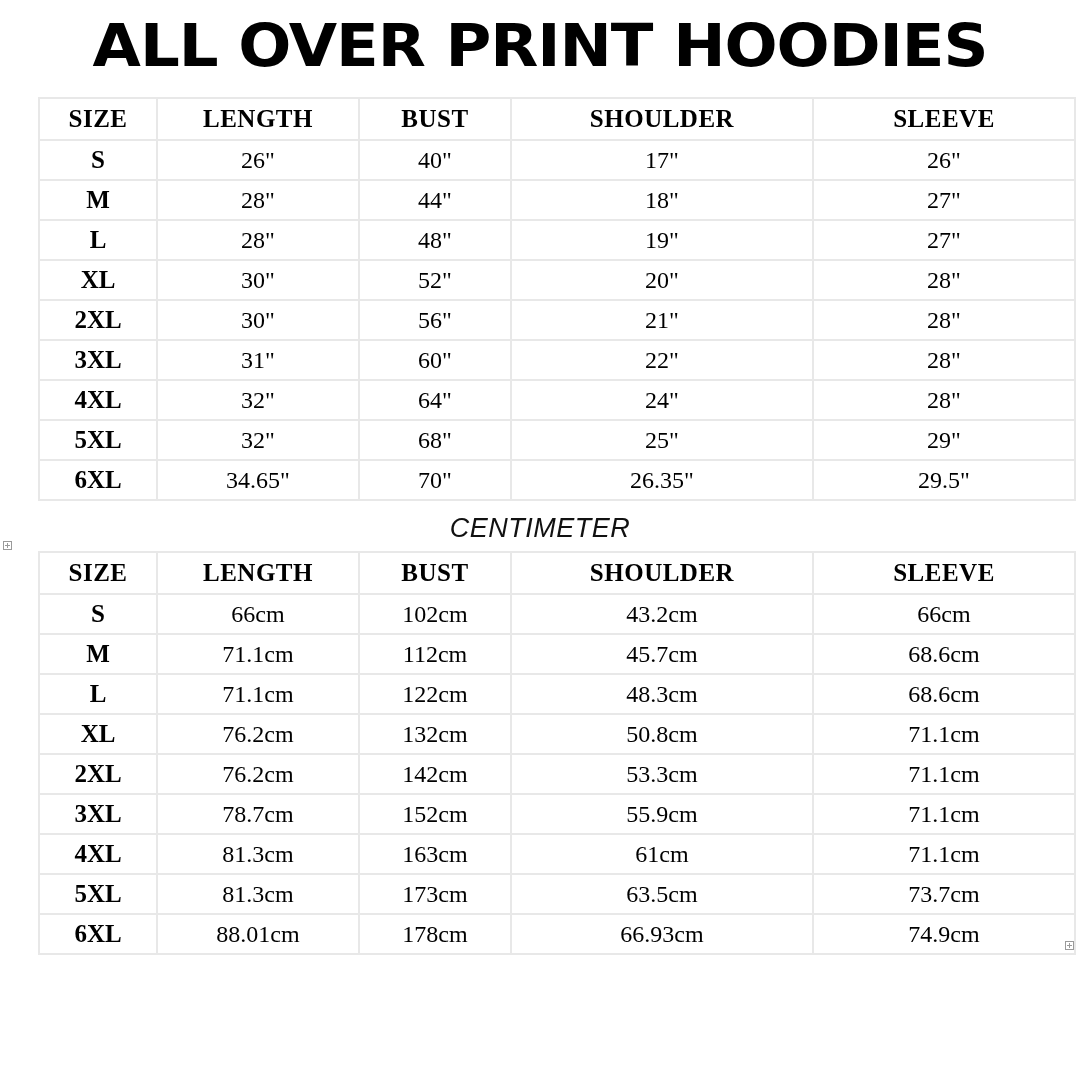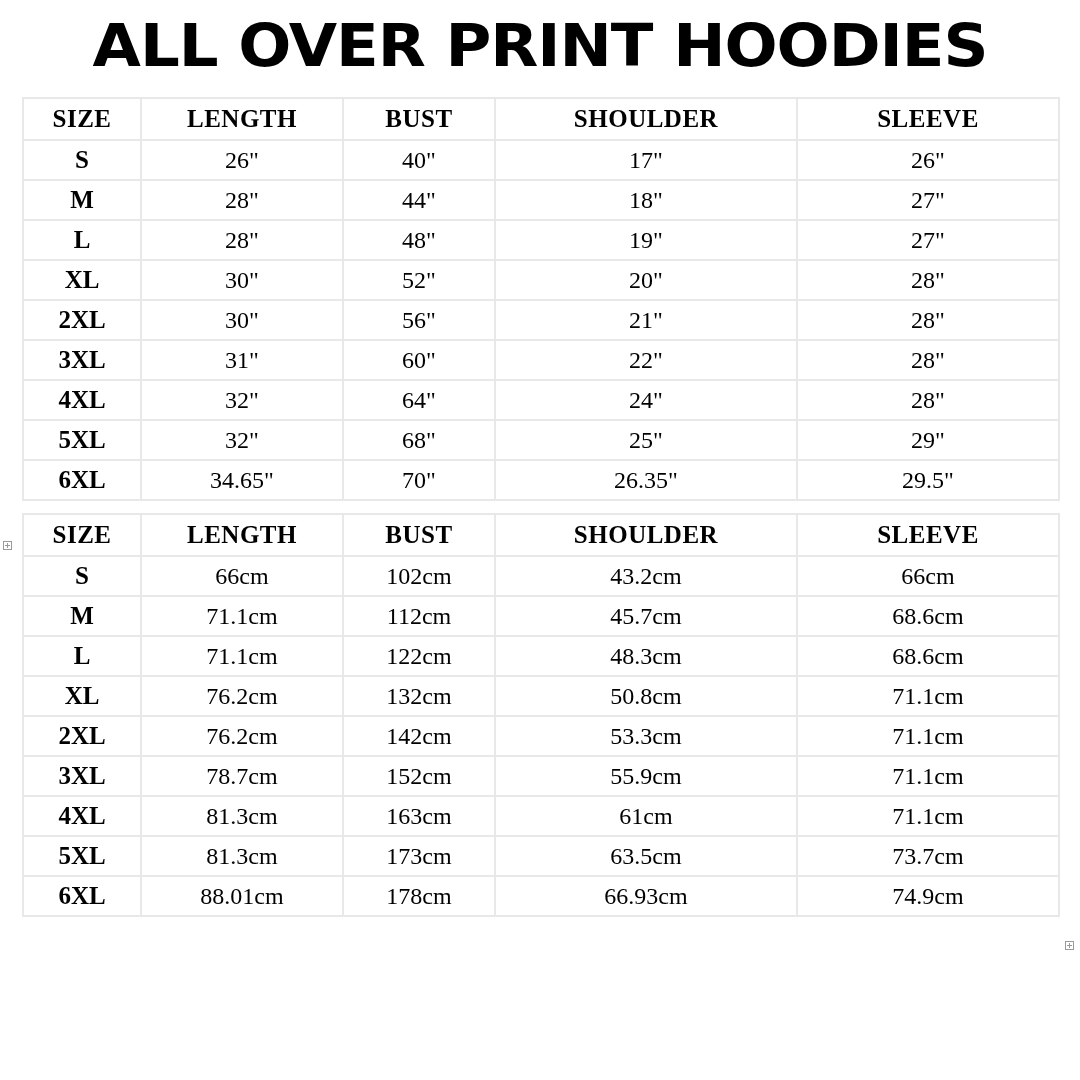--- a/index.html
+++ b/index.html
@@ -35,21 +35,21 @@
   }
   .unit-label {
     font-family: "Liberation Sans", sans-serif;
     font-style: italic;
     font-size: 27px;
     text-align: center;
     letter-spacing: 0.5px;
     color: #111;
   }
   .table-wrap {
-    padding: 0 22px;
+    padding: 0 38px;
     box-sizing: border-box;
   }
   table.size-table {
     width: 1036px;
     margin: 0 auto;
     border-collapse: collapse;
     table-layout: fixed;
     background: #ffffff;
   }
   table.size-table td, table.size-table th {
@@ -193,20 +193,21 @@
             <td>70"</td>
             <td>26.35"</td>
             <td>29.5"</td>
           </tr>
         </tbody>
       </table>
     </div>
   </div>
 
   <div class="cm-block">
+    <div class="unit-label cm">CENTIMETER</div>
     <div class="table-wrap">
       <table class="size-table">
         <colgroup>
           <col class="c-size">
             <col class="c-length">
             <col class="c-bust">
             <col class="c-shoulder">
             <col class="c-sleeve">
         </colgroup>
         <thead>

